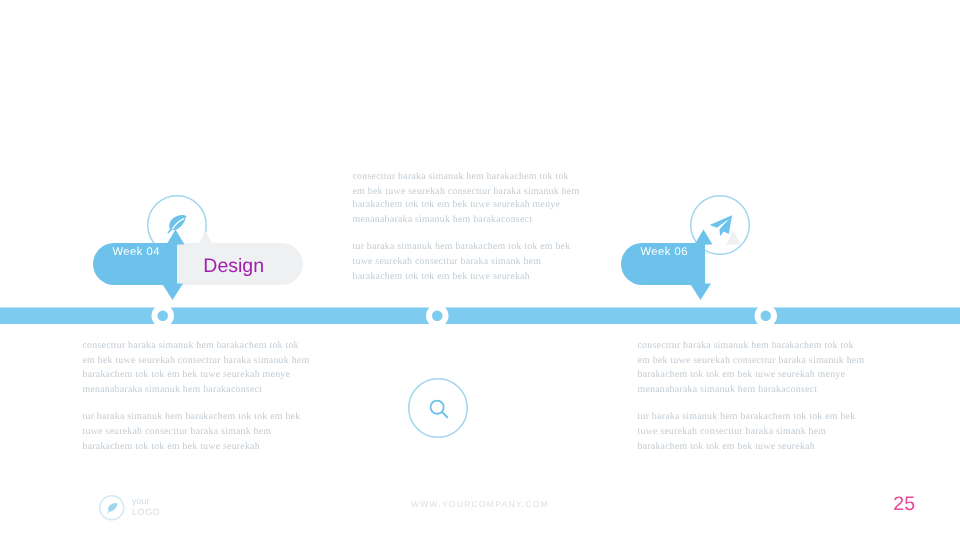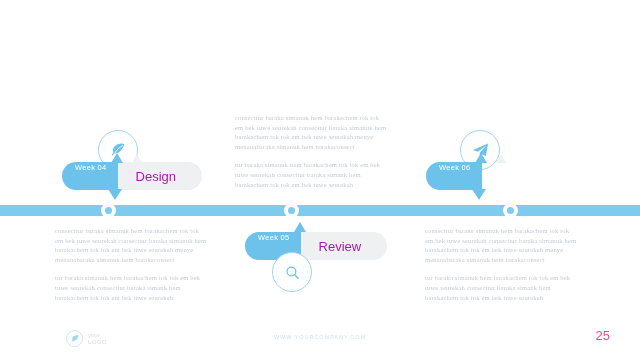--- a/index.html
+++ b/index.html
@@ -210,39 +210,33 @@
     </svg>
   </div>
   <div class="badge" style="left:62px; top:162px;">
     <div class="badge-week">Week 04</div>
     <div class="badge-title">Design</div>
     <span class="tail-up" style="left:49px;"></span>
     <span class="tail-up-grey" style="left:70px;"></span>
     <span class="tail-down" style="left:46px;"></span>
   </div>
 
-  <div class="badge" style="left:245px; top:232px;">
-    <div class="badge-week">Week 05</div>
-    <div class="badge-title">Review</div>
-    <span class="tail-up" style="left:49px; top:-10px;"></span>
-    <span class="tail-down" style="left:47px;"></span>
-  </div>
   <div class="icon-circle" style="left:272px; top:252px;">
     <svg width="17" height="17" viewBox="0 0 24 24">
       <circle cx="10.5" cy="10.5" r="6.2" fill="none" stroke="#6cc2ea" stroke-width="1.7"></circle>
       <line x1="15.2" y1="15.2" x2="20" y2="20" stroke="#6cc2ea" stroke-width="1.9" stroke-linecap="round"></line>
     </svg>
   </div>
 
   <div class="icon-circle" style="left:460px; top:130px;">
     <svg width="19" height="19" viewBox="0 0 24 24">
       <path d="M21.5 3.2 2.6 11.4l6.1 2.3 10.6-7.9-8.4 9.1.6 5.9 3-3.9 4.3 2.1z" fill="#6cc2ea"></path>
     </svg>
   </div>
-  <div class="badge" style="left:426px; top:162px;">
+  <div class="badge" style="left:414px; top:162px;">
     <div class="badge-week">Week 06</div>
     <span class="tail-up" style="left:49px;"></span>
     <span class="tail-up-grey" style="left:70px;"></span>
     <span class="tail-down" style="left:46px;"></span>
   </div>
 
   <div class="copy" style="left:235px; top:113px; width:152px;">
     <p>consecttur baraka simanuk hem barakachem tok tok em bek tuwe seurekah consecttur baraka simanuk hem barakachem tok tok em bek tuwe seurekah menye menanabaraka simanuk hem barakaconsect</p>
     <p>tur baraka simanuk hem barakachem tok tok em bek tuwe seurekah consecttur baraka simank hem barakachem tok tok em bek tuwe seurekah</p>
   </div>

